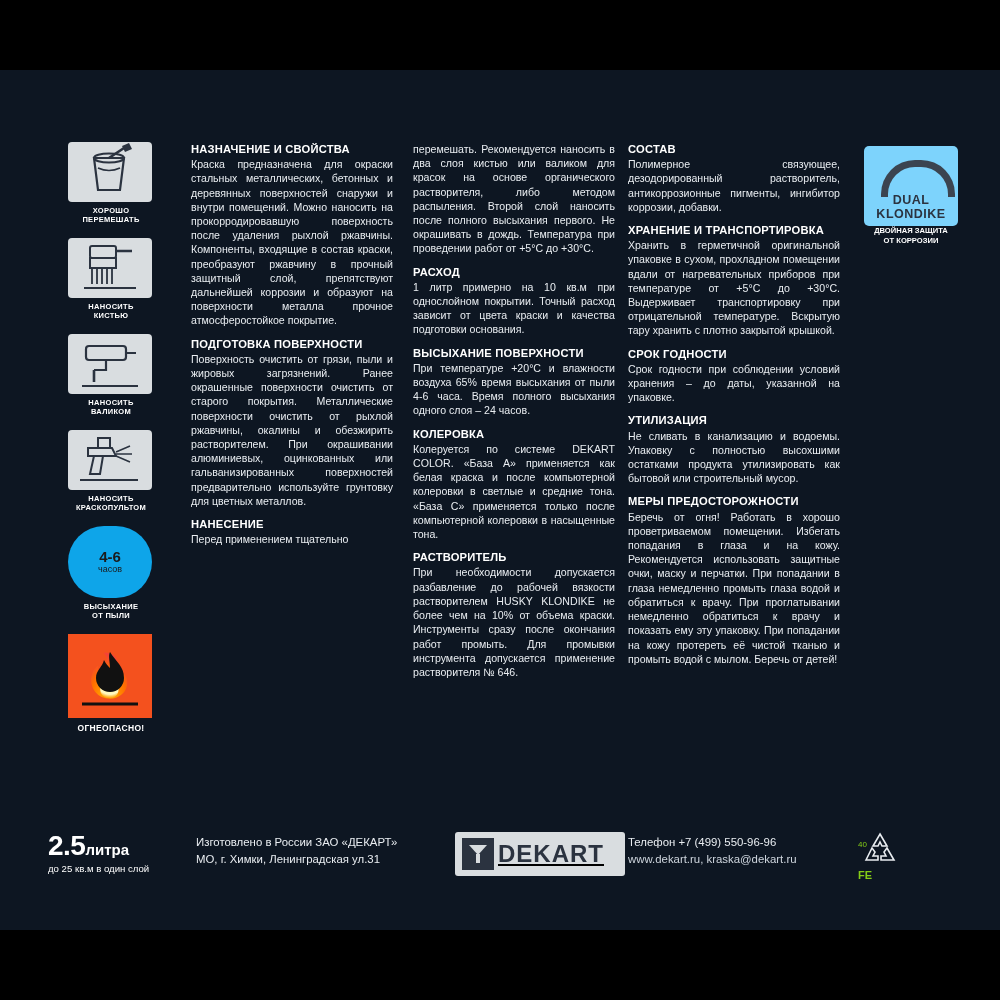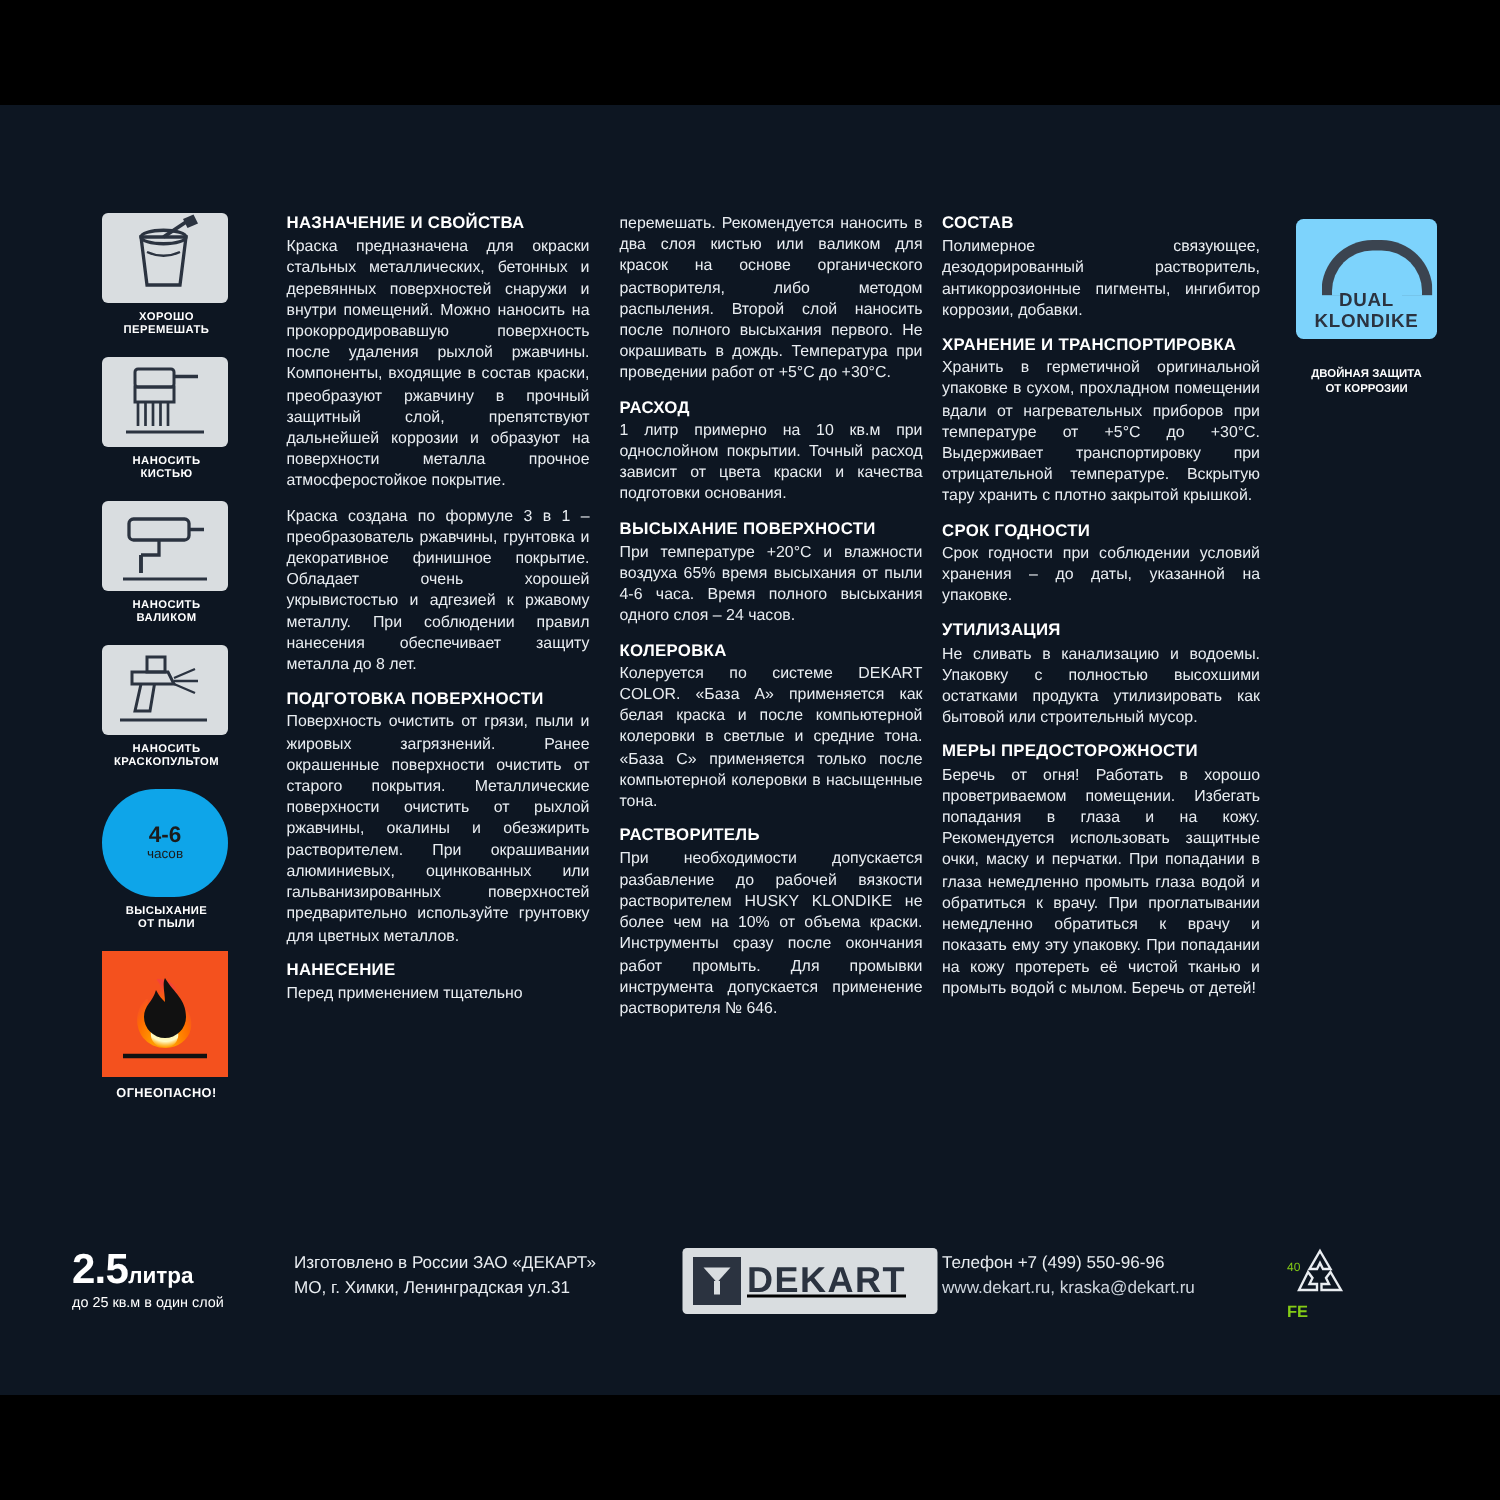--- a/index.html
+++ b/index.html
@@ -27,21 +27,21 @@
   #col1{left:191px;width:202px;}
   #col2{left:413px;width:202px;}
   #col3{left:628px;width:212px;}
 
   
   .dp{position:absolute;left:864px;top:76px;width:94px;text-align:center;}
   .dp-box{width:94px;height:80px;background:#7dd3fc;border-radius:5px;position:relative;}
   .dp-arc{position:absolute;left:17px;top:14px;width:60px;height:30px;border:7px solid #3b4450;border-bottom:none;border-radius:34px 34px 0 0;}
   .dp-t1{position:absolute;left:0;top:47px;width:94px;font-size:12.5px;font-weight:bold;color:#2b3340;letter-spacing:.5px;}
   .dp-t2{position:absolute;left:0;top:61px;width:94px;font-size:12.5px;font-weight:bold;color:#2b3340;letter-spacing:.5px;}
-  .dp-cap{color:#fff;font-size:7.6px;font-weight:bold;line-height:9.5px;margin-top:18px;}
+  .dp-cap{color:#fff;font-size:7.6px;font-weight:bold;line-height:9.5px;margin-top:0;}
 
   
   .footer{position:absolute;left:0;top:748px;width:1000px;height:112px;}
   .vol{position:absolute;left:48px;top:12px;color:#fff;}
   .vol .big{font-size:28px;font-weight:bold;letter-spacing:-.5px;}
   .vol .big small{font-size:15px;font-weight:bold;letter-spacing:0;margin-top:24px;}
   .vol .sub{font-size:9.6px;margin-top:1px;}
   .maker{position:absolute;left:196px;top:16px;color:#e9edf1;font-size:11.4px;line-height:17px;}
   .brand{position:absolute;left:455px;top:14px;width:170px;height:44px;background:#d9dde0;border-radius:3px;display:flex;align-items:center;text-decoration:underline;}
   .brand .mark{width:40px;height:40px;margin-left:3px;display:flex;align-items:center;justify-content:center;}
@@ -131,21 +131,20 @@
             <path d="M14 70 h56" stroke="#111" stroke-width="3"></path>
           </svg>
         </div>
         <div class="fire-cap">ОГНЕОПАСНО!</div>
       </div>
     </div>
 
     <div class="col" id="col1">
       <h3>НАЗНАЧЕНИЕ И СВОЙСТВА</h3>
       <p>Краска предназначена для окраски стальных металлических, бетонных и деревянных поверхностей снаружи и внутри помещений. Можно наносить на прокорродировавшую поверхность после удаления рыхлой ржавчины. Компоненты, входящие в состав краски, преобразуют ржавчину в прочный защитный слой, препятствуют дальнейшей коррозии и образуют на поверхности металла прочное атмосферостойкое покрытие.</p>
-      <p>Краска создана по формуле 3 в 1 – преобразователь ржавчины, грунтовка и декоративное финишное покрытие. Обладает очень хорошей укрывистостью и адгезией к ржавому металлу. При соблюдении правил нанесения обеспечивает защиту металла до 8 лет.</p>
       <h3>ПОДГОТОВКА ПОВЕРХНОСТИ</h3>
       <p>Поверхность очистить от грязи, пыли и жировых загрязнений. Ранее окрашенные поверхности очистить от старого покрытия. Металлические поверхности очистить от рыхлой ржавчины, окалины и обезжирить растворителем. При окрашивании алюминиевых, оцинкованных или гальванизированных поверхностей предварительно используйте грунтовку для цветных металлов.</p>
       <h3>НАНЕСЕНИЕ</h3>
       <p>Перед применением тщательно</p>
     </div>
 
     <div class="col" id="col2">
       <p>перемешать. Рекомендуется наносить в два слоя кистью или валиком для красок на основе органического растворителя, либо методом распыления. Второй слой наносить после полного высыхания первого. Не окрашивать в дождь. Температура при проведении работ от +5°С до +30°С.</p>
       <h3>РАСХОД</h3>
       <p>1 литр примерно на 10 кв.м при однослойном покрытии. Точный расход зависит от цвета краски и качества подготовки основания.</p>

